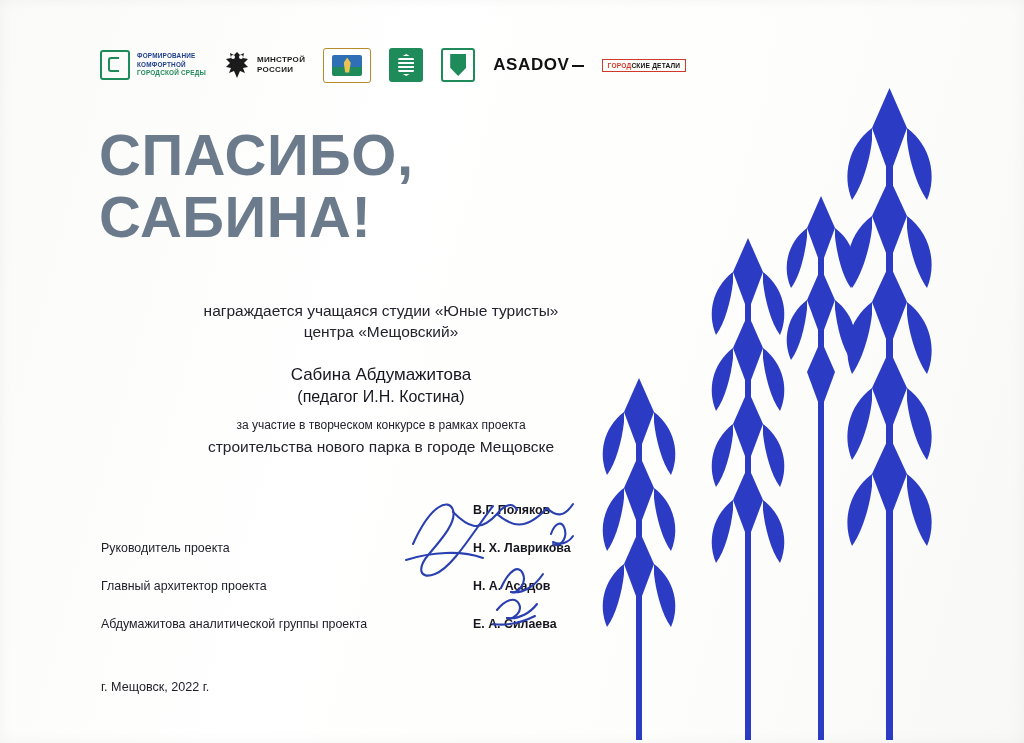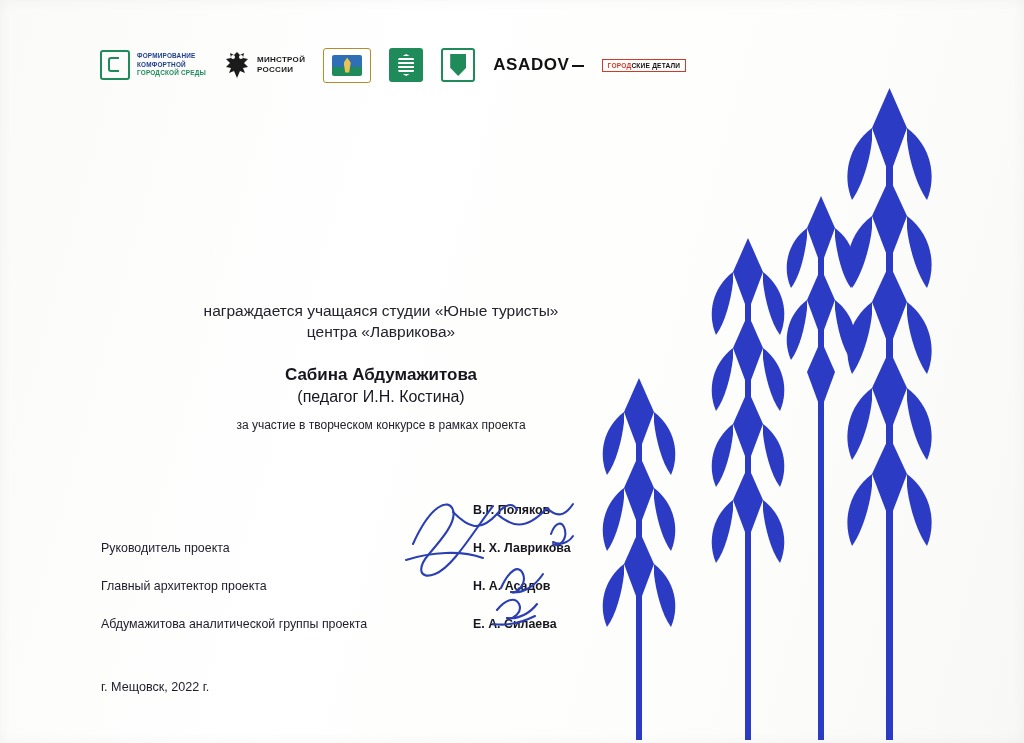--- a/index.html
+++ b/index.html
@@ -184,21 +184,21 @@
   }
   .line-intro {
     font-size: 15.5px;
     line-height: 21px;
     color: #23232e;
   }
   .recipient {
     margin-top: 22px;
     font-size: 17px;
     line-height: 22px;
-    font-weight: bold;
+    font-weight: normal;
     color: #16161f;
   }
   .teacher {
     font-size: 16px;
     line-height: 21px;
     color: #16161f;
   }
   .reason {
     margin-top: 8px;
     font-size: 12px;
@@ -367,29 +367,34 @@
         <path d="M227 268 L241 300 L227 338 L213 300 Z"></path>
         <path d="M227 340 L241 372 L227 410 L213 372 Z"></path>
         <path d="M213 228 C193 243, 188 268, 197 288 C206 276, 211 254, 213 237 Z"></path>
         <path d="M213 300 C193 315, 188 340, 197 360 C206 348, 211 326, 213 309 Z"></path>
         <path d="M241 228 C261 243, 266 268, 257 288 C248 276, 243 254, 241 237 Z"></path>
         <path d="M241 300 C261 315, 266 340, 257 360 C248 348, 243 326, 241 309 Z"></path>
       </g>
     </svg>
   </div>
 
+  <div class="headline">
+    <div>СПАСИБО,</div>
+    <div>САБИНА!</div>
+  </div>
 
   <div class="body-block">
     <div class="line-intro">награждается учащаяся студии «Юные туристы»</div>
-    <div class="line-intro">центра «Лаврикова»</div>
+    <div class="line-intro">центра «Мещовский»</div>
 
     <div class="recipient">Сабина Абдумажитова</div>
     <div class="teacher">(педагог И.Н. Костина)</div>
 
     <div class="reason">за участие в творческом конкурсе в рамках проекта</div>
+    <div class="line-intro">строительства нового парка в городе Мещовске</div>
   </div>
 
   <div class="signatures">
 
     <div class="sig-row">
       <div class="sig-name">В.Г. Поляков</div>
     </div>
 
     <div class="sig-row">
       <div class="sig-role">Руководитель проекта</div>

